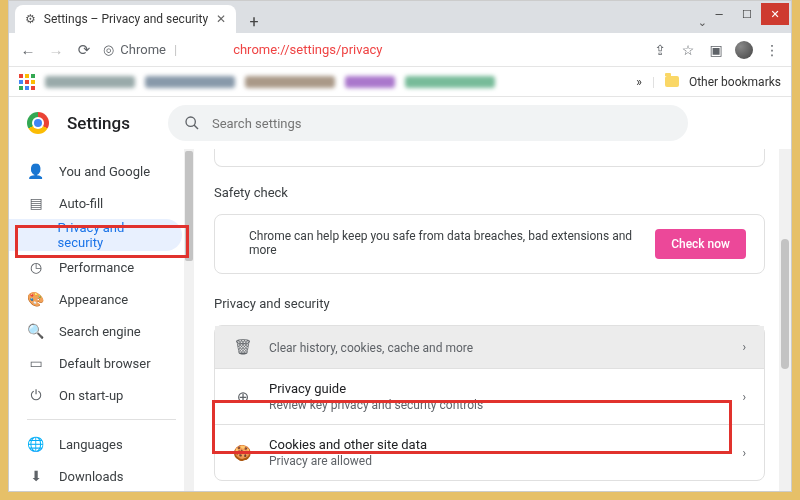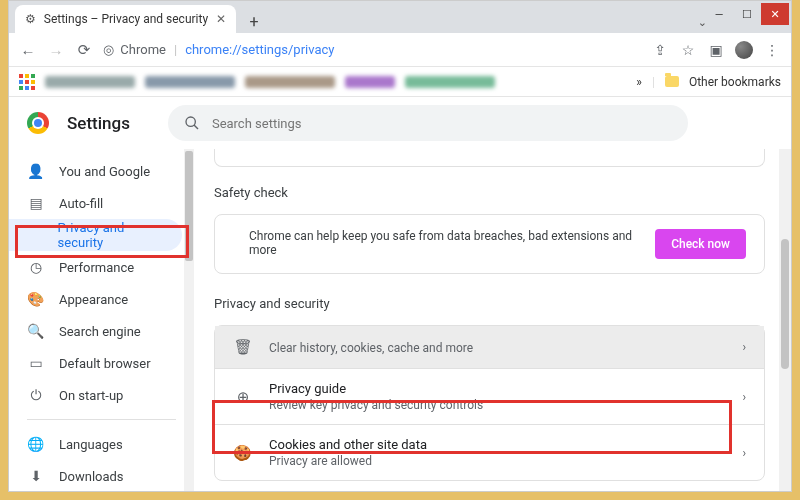--- a/index.html
+++ b/index.html
@@ -15,21 +15,21 @@
   .wincontrols { position:absolute; top:2px; right:2px; display:flex; }
   .wincontrols div { width:28px; height:22px; display:flex; align-items:center; justify-content:center; font-size:11px; color:#333; }
   .wincontrols .closebtn { background:#ce3b2f; color:#fff; }
   
   .addr { height:34px; display:flex; align-items:center; gap:10px; padding:0 10px; border-bottom:1px solid #e5e5e5; }
   .navicon { width:18px; text-align:center; color:#5f6368; font-size:15px; }
   .navicon.dis { color:#bfbfbf; }
   .urlbox { flex:1; display:flex; align-items:center; gap:8px; font-size:13px; color:#5f6368; }
   .urlbox .chip { display:flex; align-items:center; gap:6px; }
   .urlbox .sep { color:#c4c4c4; }
-  .urltext { color:#3b82f6; }
+  .urltext { color:#ef4444;margin-left:48px; }
   .addr .icon { width:18px; color:#5f6368; font-size:14px; text-align:center; }
   .avatar { width:18px; height:18px; border-radius:50%; background: radial-gradient(circle at 30% 30%, #888, #444); }
   
   .bmbar { height:30px; border-bottom:1px solid #e5e5e5; display:flex; align-items:center; padding:0 10px; gap:10px; font-size:12px; color:#333; }
   .apps { width:16px; height:16px; display:grid; grid-template-columns:repeat(3,4px); grid-template-rows:repeat(3,4px); gap:2px; }
   .apps span { background:#ea4335; }
   .apps span:nth-child(2){background:#fbbc04;} .apps span:nth-child(3){background:#34a853;}
   .apps span:nth-child(4){background:#4285f4;} .apps span:nth-child(5){background:#ea4335;} .apps span:nth-child(6){background:#fbbc04;}
   .apps span:nth-child(7){background:#34a853;} .apps span:nth-child(8){background:#4285f4;} .apps span:nth-child(9){background:#ea4335;}
   .bmblur { height:12px; border-radius:3px; filter: blur(2px); }
@@ -56,21 +56,21 @@
   .highlight-side { position:absolute; border:3px solid #e1322d; left:6px; top:76px; width:174px; height:33px; pointer-events:none; }
   
   .main { flex:1; background:#fff; position:relative; overflow:hidden; padding:0 26px 8px 20px; }
   .maintrack { position:absolute; right:0; top:0; bottom:0; width:12px; background:#f1f1f1; }
   .mainthumb { position:absolute; right:2px; top:90px; width:8px; height:130px; background:#c3c3c3; border-radius:4px; }
   .cardtop { height:18px; border:1px solid #e0e0e0; border-top:none; border-radius:0 0 8px 8px; margin-bottom:18px; }
   .sectitle { font-size:13px; color:#3c4043; margin:6px 0 14px; }
   .card { border:1px solid #e0e0e0; border-radius:8px; background:#fff; }
   .safety { display:flex; align-items:flex-start; padding:14px 18px; gap:16px; }
   .safety .txt { font-size:12px; color:#3c4043; flex:1; }
-  .btn-primary { background:#d946ef; color:#fff; border:none; border-radius:4px; padding:8px 16px; font-size:12px; font-weight:500; cursor:pointer; }
+  .btn-primary { background:#ec4899; color:#fff; border:none; border-radius:4px; padding:8px 16px; font-size:12px; font-weight:500; cursor:pointer; }
   .plist .row { display:flex; align-items:center; padding:12px 18px; gap:16px; border-top:1px solid #e0e0e0; cursor:pointer; }
   .plist .row:first-child { border-top:none; }
   .plist .row.sel { background:#ececec; }
   .row .ic { width:20px; text-align:center; color:#5f6368; font-size:15px; }
   .row .labels { flex:1; }
   .row .t1 { font-size:13px; color:#202124; }
   .row .t2 { font-size:12px; color:#5f6368; margin-top:2px; }
   .row .chev { color:#5f6368; font-size:12px; }
   .highlight-row { position:absolute; border:3px solid #e1322d; left:18px; top:251px; width:520px; height:54px; pointer-events:none; }
   .shield { width:16px; height:18px; background:#5f6368; clip-path: polygon(50% 0,100% 18%,100% 60%,50% 100%,0 60%,0 18%); position:relative; }

